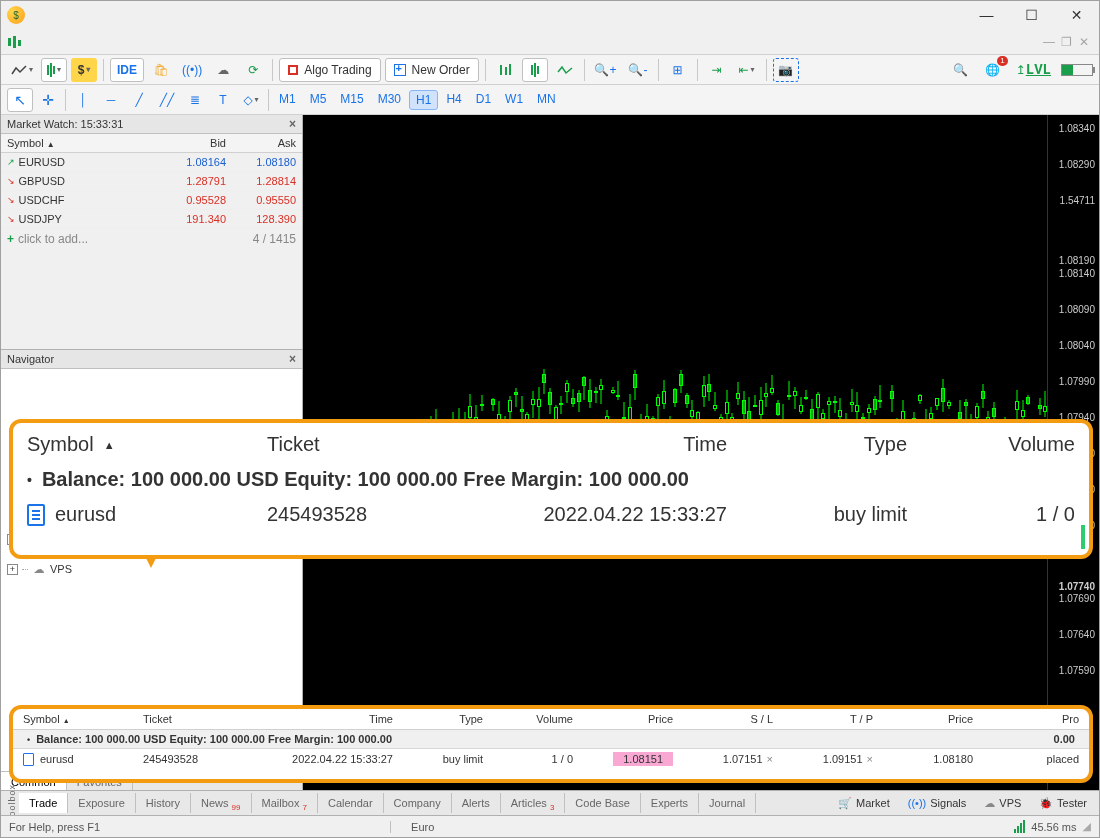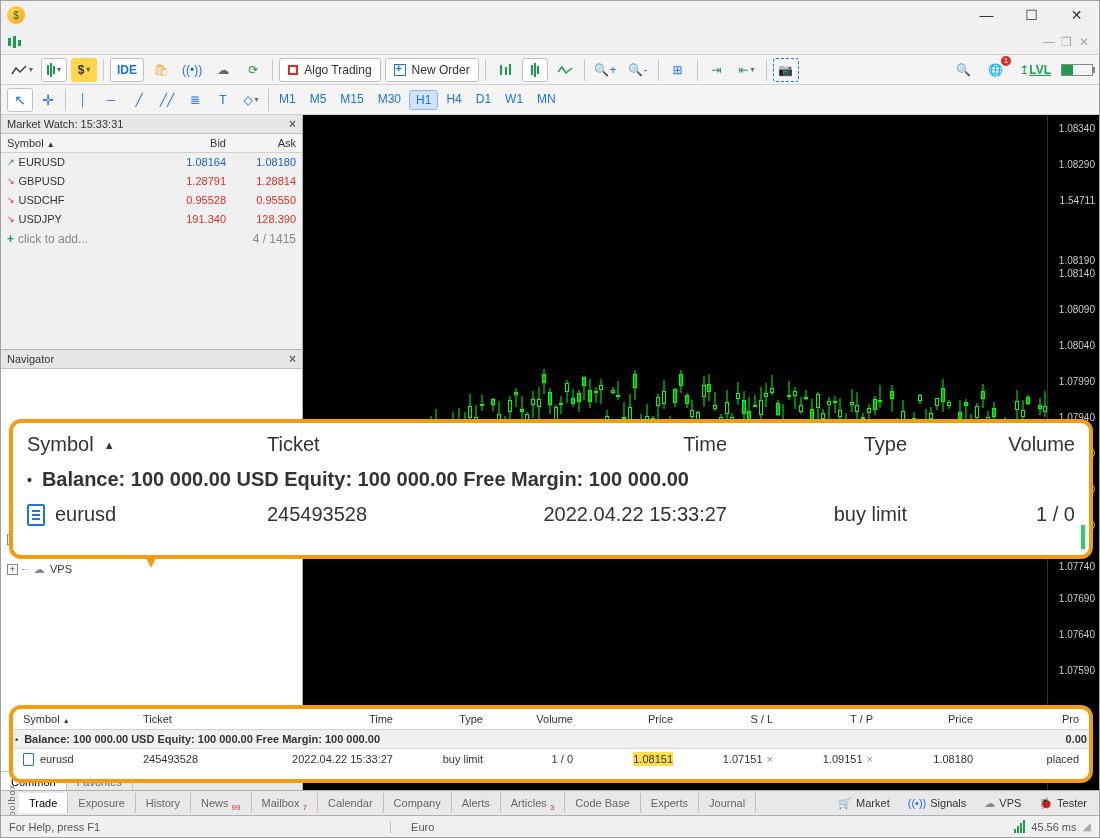--- a/index.html
+++ b/index.html
@@ -27,21 +27,21 @@
   .algo-btn { border:1px solid #c0c0c0; background:#fff; padding:0 8px; gap:6px; }
   .algo-sq { width:10px; height:10px; border:2px solid #d93025; }
   .neworder-btn { border:1px solid #c0c0c0; background:#fff; padding:0 8px; gap:6px; }
   .neworder-icn { width:12px; height:12px; border:1px solid #1a73e8; position:relative; }
   .neworder-icn::after { content:"+"; position:absolute; top:-3px; left:1px; color:#1a73e8; font-size:11px; font-weight:bold; }
   .candle-icn { display:flex; gap:1px; align-items:center; }
   .candle-icn span { width:2px; background:#1a9e4b; }
   .candle-icn .c1{height:10px} .candle-icn .c2{height:14px} .candle-icn .c3{height:8px}
   .tb-right { margin-left:auto; display:flex; align-items:center; gap:6px; }
   .badge-red { position:absolute; top:-2px; right:-2px; background:#d93025; color:#fff; border-radius:8px; font-size:8px; padding:0 3px; line-height:10px; }
-  .lvl-ul { color:#1a9e4b; font-weight:bold; font-size:12px; text-decoration: underline; }
+  .lvl-ul { color:#1a9e4b; font-weight:bold; font-size:14px; text-decoration: underline; font-family: Liberation Mono, monospace; }
   .battery { width:32px; height:12px; border:1px solid #888; position:relative; }
   .battery::after{content:"";position:absolute;right:-3px;top:2px;width:2px;height:6px;background:#888;}
   .battery .fill{height:100%; width:35%; background:#1a9e4b;}
 
   
   .toolbar2 { height: 30px; display:flex; align-items:center; padding:0 6px; gap:2px; border-bottom:1px solid #d0d0d0; background:#f4f4f4; }
   .tfbtn { padding:2px 6px; color:#1a73e8; font-size:12px; border-radius:3px; }
   .tfbtn.active { background:#d0e3fb; border:1px solid #8ab4f8; }
   .cursor-icn { font-size:14px; }
 
@@ -102,26 +102,26 @@
   .cb-row .sym-cell { display:flex; align-items:center; gap:10px; }
   .doc-icn { width:18px; height:22px; border:2px solid #1a73e8; border-radius:2px; position:relative; }
   .doc-icn::after{content:"";position:absolute;left:3px;top:4px;right:3px;height:2px;background:#1a73e8;box-shadow:0 4px 0 #1a73e8, 0 8px 0 #1a73e8;}
   .cb-row .r{text-align:right;}
   .vol-bar { position:absolute; right:4px; top:102px; bottom:6px; width:4px; background:#2ecc71; }
 
   
   .callout-bot { position:absolute; left:8px; width:1084px; bottom:54px; height:78px; background:#fff; border:4px solid #f39c12; border-radius:12px; z-index:50; }
   .tr-head { display:grid; grid-template-columns: 120px 100px 150px 90px 90px 100px 100px 100px 100px 1fr; padding:4px 10px 4px; font-size:11px; color:#333; border-bottom:1px solid #d0d0d0; }
   .tr-head .r{text-align:right;}
-  .tr-balance { display:flex; padding:3px 2px; font-size:11px; background:#f0f0f0; border-bottom:1px solid #d8d8d8; gap:8px; align-items:center; font-weight:600; justify-content:space-between; }
+  .tr-balance { display:flex; padding:3px 14px; font-size:11px; background:#f0f0f0; border-bottom:1px solid #d8d8d8; gap:8px; align-items:center; font-weight:600; justify-content:space-between; }
   .tr-row { display:grid; grid-template-columns: 120px 100px 150px 90px 90px 100px 100px 100px 100px 1fr; padding:3px 10px; font-size:11px; align-items:center; }
   .tr-row .r{text-align:right;}
   .tr-row .sym-cell{display:flex;align-items:center;gap:6px;}
   .doc-icn-sm { width:11px; height:13px; border:1.5px solid #1a73e8; border-radius:1px; position:relative; }
-  .price-hl { background:#fde047; padding:1px 0; display:inline-block; }
+  .price-hl { background:#f9a8d4; padding:1px 10px; display:inline-block; }
   .x-ic { color:#888; margin-left:4px; cursor:pointer; }
 
   
   .bottom-tabs { position:absolute; left:0; right:0; bottom:22px; height:25px; background:#e8e8e8; border-top:1px solid #b0b0b0; display:flex; align-items:center; padding:0 4px; }
   .bottom-tabs .vlabel { writing-mode:vertical-rl; transform:rotate(180deg); font-size:9px; color:#666; padding:0 2px; letter-spacing:1px; }
   .btab { padding:4px 10px; font-size:11px; color:#666; border-right:1px solid #c0c0c0; position:relative; }
   .btab.active { background:#fff; color:#000; }
   .btab .sub { color:#d93025; font-size:8px; position:relative; top:3px; }
   .btab-right { margin-left:auto; display:flex; gap:2px; }
   .btab-r { padding:4px 8px; font-size:11px; display:flex; align-items:center; gap:4px; }
@@ -860,21 +860,21 @@
         <div class="price-tick" style="top: 80.2581px;">1.54711</div>
         <div class="price-tick" style="top: 116.387px; margin-top: 24px;">1.08190</div>
         <div class="price-tick" style="top: 152.516px;">1.08140</div>
         <div class="price-tick" style="top: 188.645px;">1.08090</div>
         <div class="price-tick" style="top: 224.774px;">1.08040</div>
         <div class="price-tick" style="top: 260.903px;">1.07990</div>
         <div class="price-tick" style="top: 297.032px;">1.07940</div>
         <div class="price-tick" style="top: 333.161px;">1.07890</div>
         <div class="price-tick" style="top: 369.29px;">1.07840</div>
         <div class="price-tick" style="top: 405.419px;">1.07790</div>
-        <div class="price-tick" style="top: 446px;">1.07740</div>
+        <div class="price-tick" style="top: 466px; font-weight: bold;">1.07740</div>
         <div class="price-tick" style="top: 477.677px;">1.07690</div>
         <div class="price-tick" style="top: 513.806px;">1.07640</div>
         <div class="price-tick" style="top: 549.935px;">1.07590</div>
       </div>
   </div>
 </div>
 
 <div class="callout-big">
   <div class="cb-head">
     <div>

